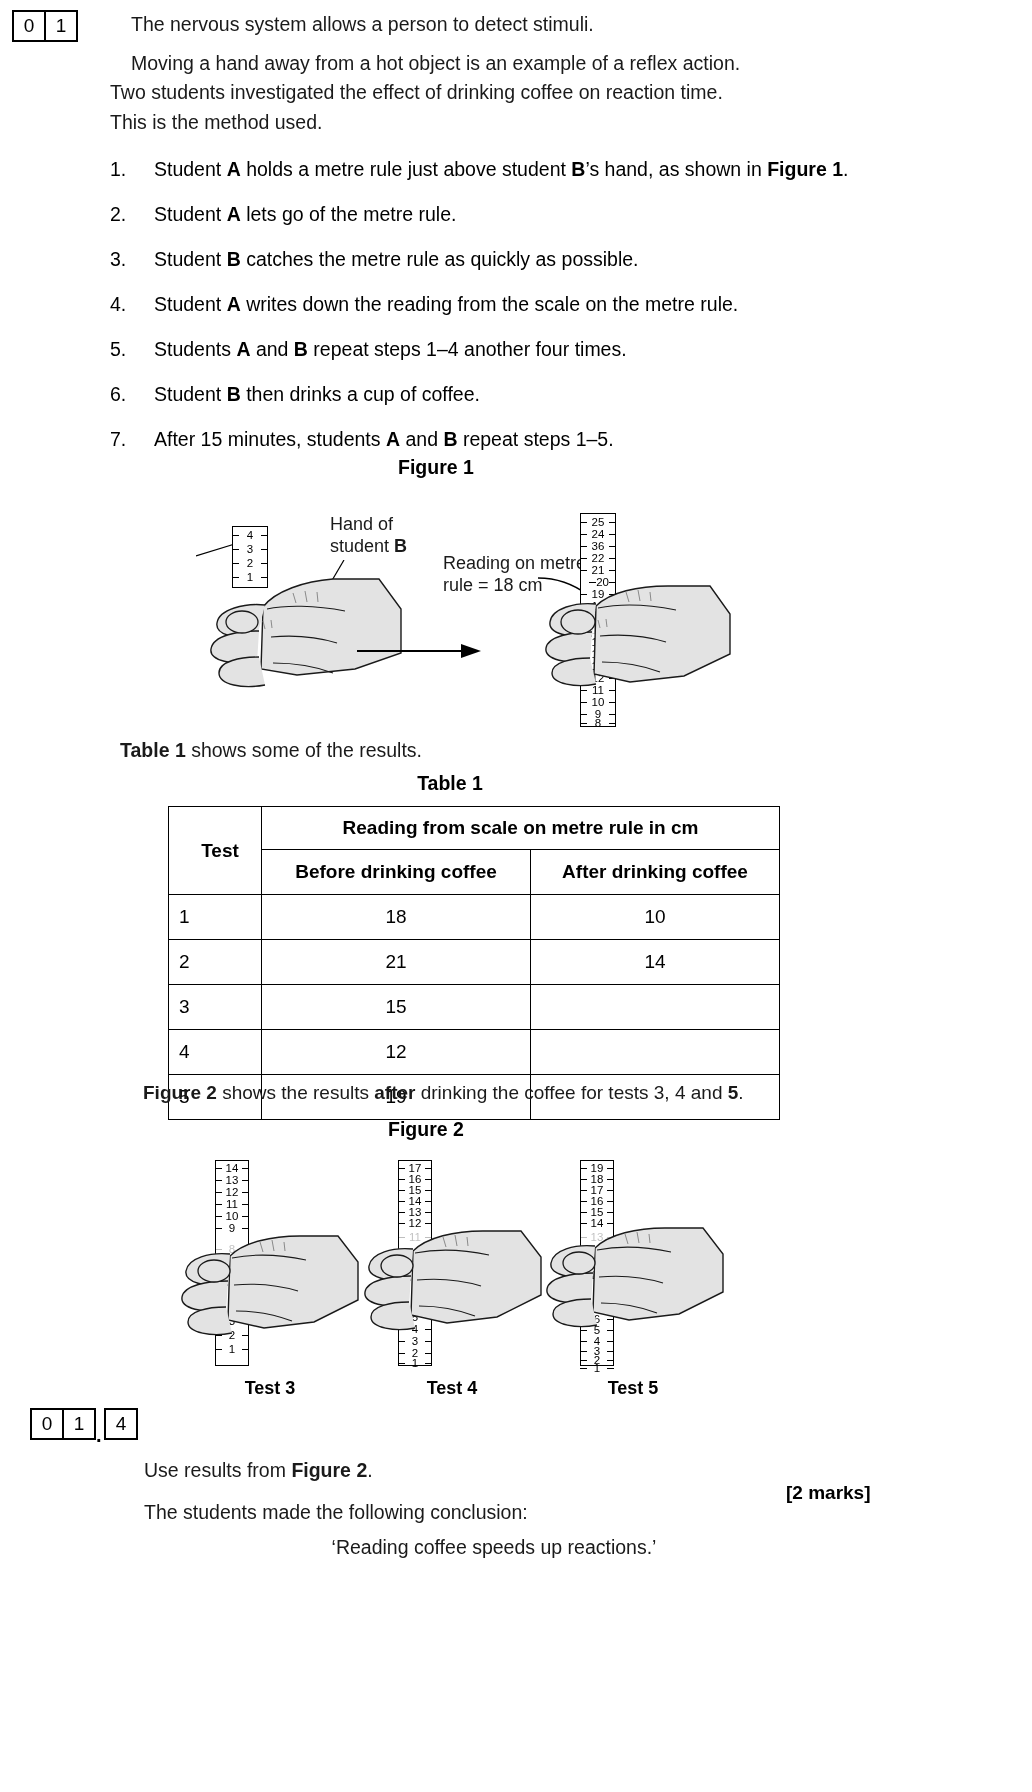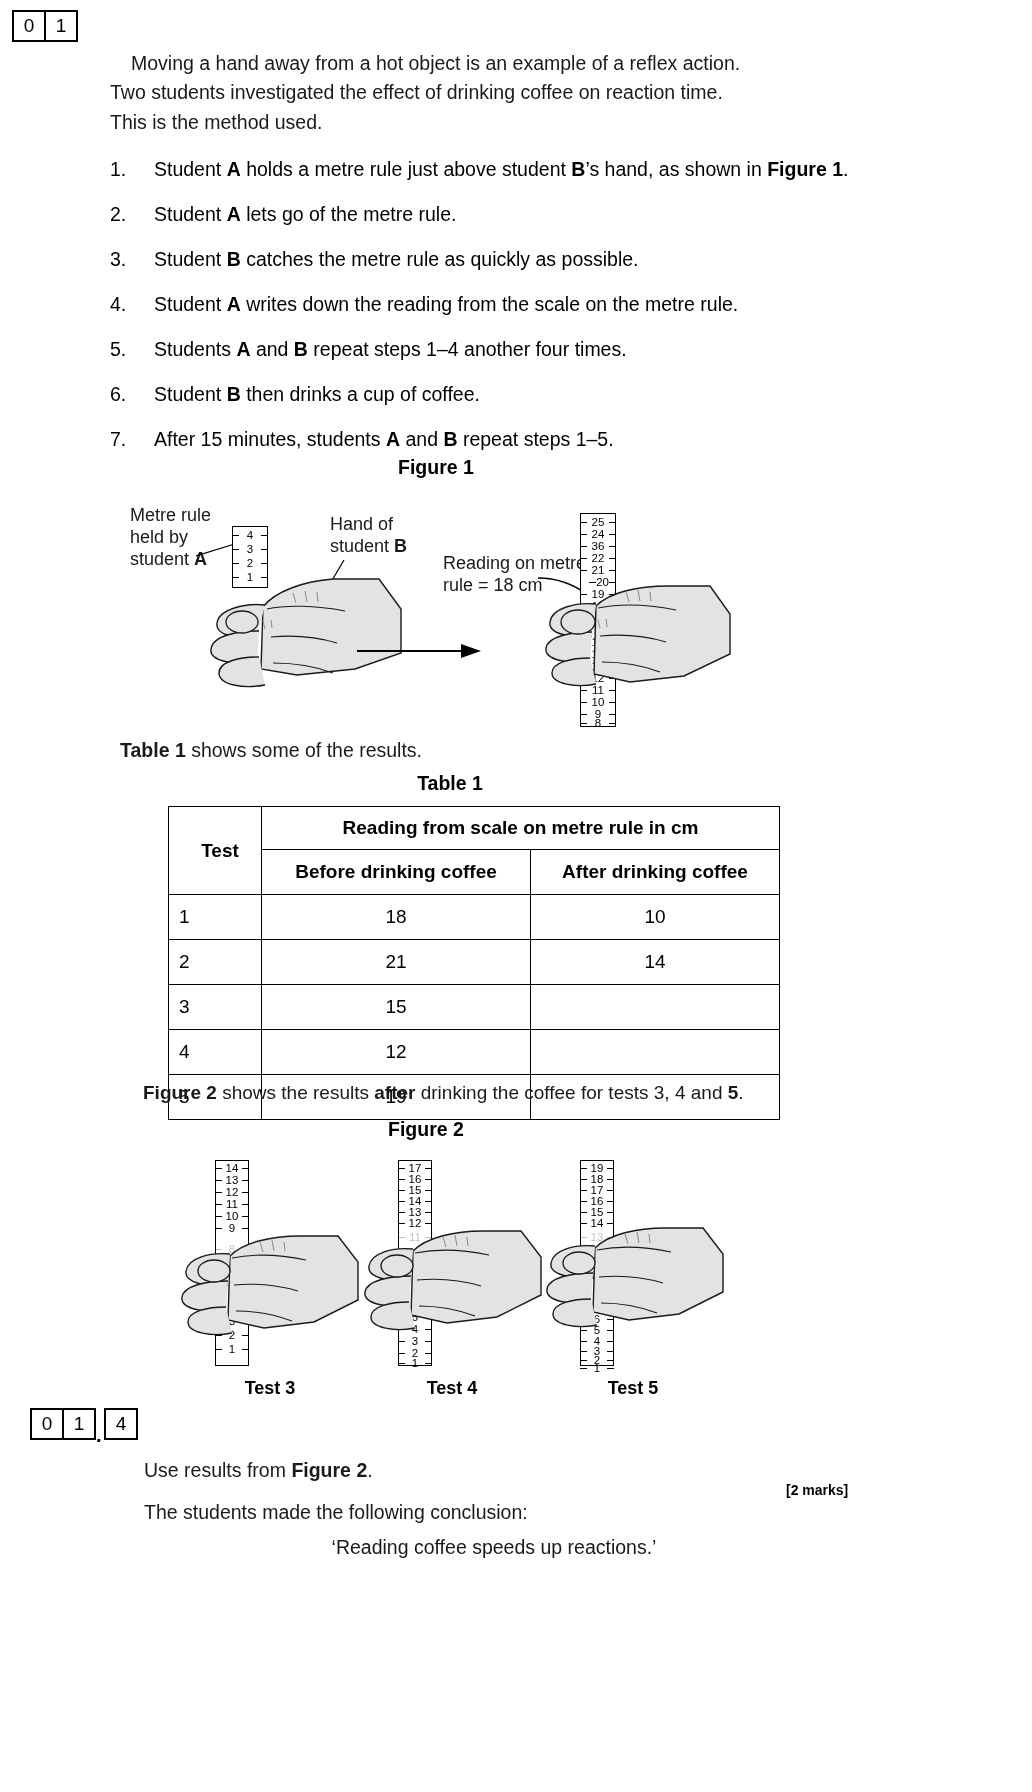--- a/index.html
+++ b/index.html
@@ -41,32 +41,33 @@
   .tickrow{position:absolute;display:flex;align-items:center;justify-content:space-between;width:100%;}
   .tickrow .tk{width:7px;height:1.2px;background:#000;}
   .tickrow .lbl{font-size:11.5px;line-height:11.5px;font-family:"Liberation Sans",sans-serif;}
 
   
   .hand{position:absolute;}
 
   .arrow{position:absolute;}
   .leader{position:absolute;}
   .testlabel{position:absolute;font-size:18px;font-weight:700;text-align:center;}
-  .marks{position:absolute;font-size:14px;font-weight:700;}
+  .marks{position:absolute;font-size:19px;font-weight:700;}
 </style>
 </head>
 <body>
 
 <div class="page">
 
   <div class="qbox" style="left:12px;top:10px;">
     <div class="cell">0</div>
     <div class="cell">1</div>
   </div>
 
+  <div class="txt" style="left:131px;top:12px;width:800px;">The nervous system allows a person to detect stimuli.</div>
   <div class="txt" style="left:131px;top:51px;width:800px;">Moving a hand away from a hot object is an example of a reflex action.</div>
   <div class="txt" style="left:110px;top:110px;width:830px;">This is the method used.</div>
   <div class="txt" style="left:110px;top:80px;width:830px;">Two students investigated the effect of drinking coffee on reaction time.</div>
 
   <div class="step" style="left:110px;top:157px;width:860px;">
     <span class="num">1.</span>
     <span class="bodytxt"><span>Student </span><span class="b">A</span><span> holds a metre rule just above student </span><span class="b">B</span><span>’s hand, as shown in </span><span class="b">Figure 1</span><span>.</span></span>
   </div>
 
   <div class="step" style="left:110px;top:202px;width:860px;">
@@ -94,25 +95,20 @@
     <span class="bodytxt"><span>Student </span><span class="b">B</span><span> then drinks a cup of coffee.</span></span>
   </div>
 
   <div class="step" style="left:110px;top:427px;width:860px;">
     <span class="num">7.</span>
     <span class="bodytxt"><span>After 15 minutes, students </span><span class="b">A</span><span> and </span><span class="b">B</span><span> repeat steps 1–5.</span></span>
   </div>
 
   <div class="figcap" style="left:398px;top:456px;">Figure 1</div>
 
-  <div class="txt" style="left:130px;top:504px;line-height:22px;width:180px;font-size:18px;">
-    <span>Metre rule</span><br>
-    <span>held by</span><br>
-    <span>student </span><span class="b">A</span>
-  </div>
 
   <svg class="leader" style="left:196px;top:540px;" width="50" height="20">
     <line x1="0" y1="16" x2="42" y2="3" stroke="#000" stroke-width="1.2"></line>
   </svg>
 
   <div class="txt" style="left:330px;top:513px;line-height:22px;width:160px;font-size:18px;">
     <span>Hand of</span><br>
     <span>student </span><span class="b">B</span>
   </div>
   <svg class="leader" style="left:320px;top:560px;" width="40" height="40">

